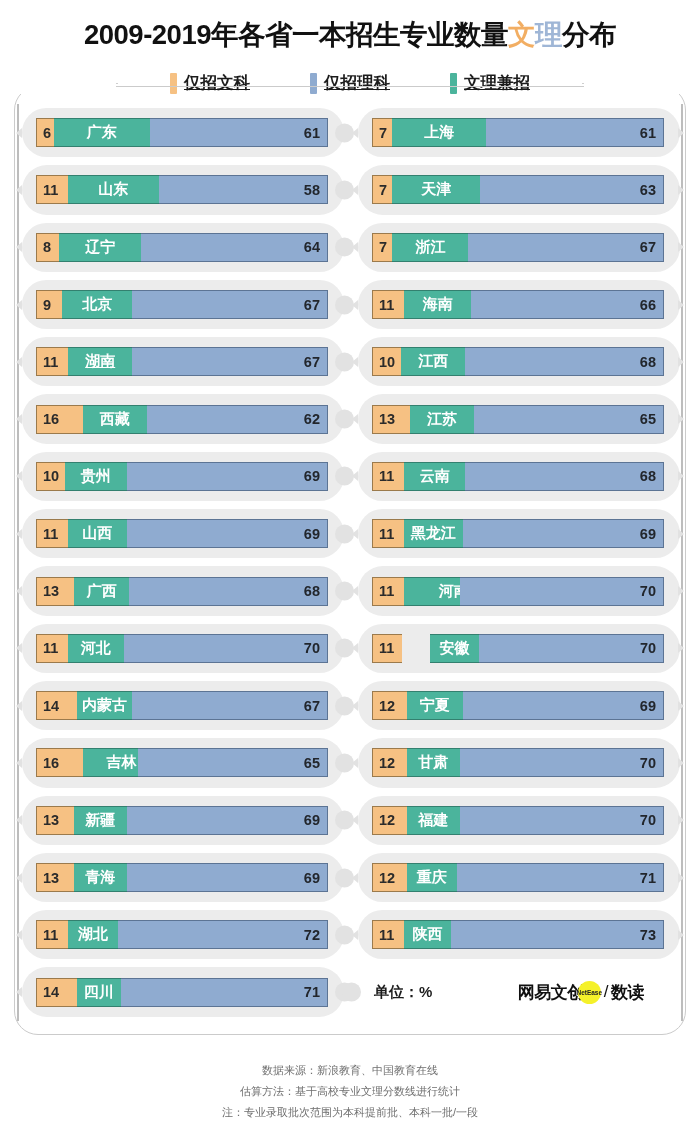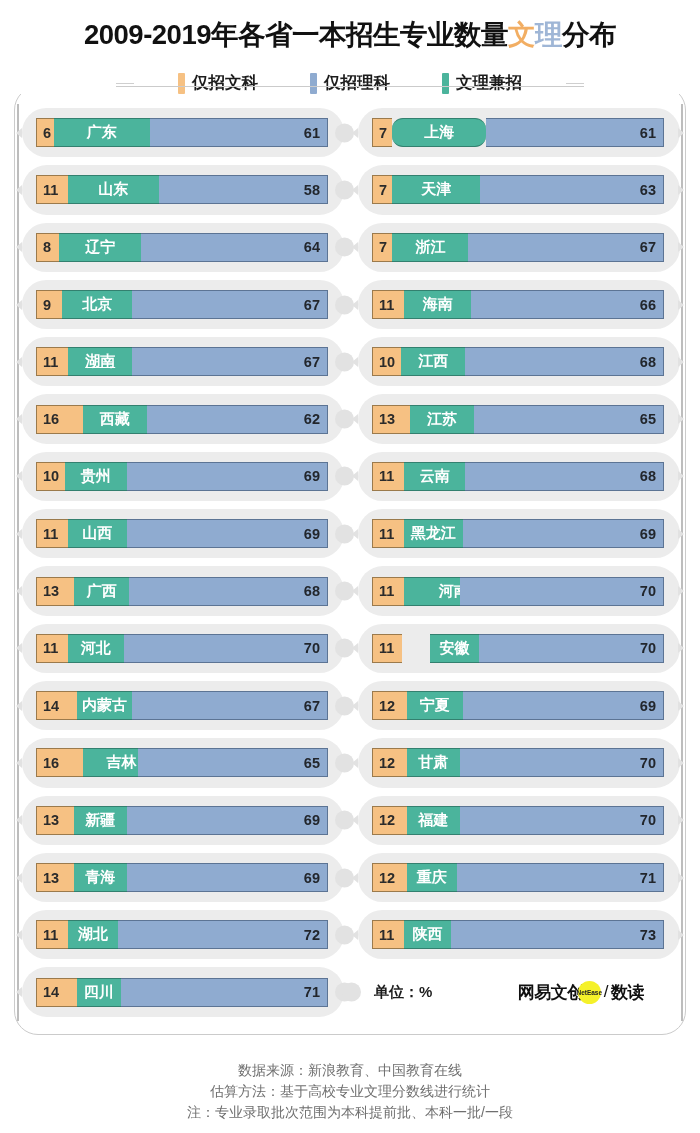--- a/index.html
+++ b/index.html
@@ -26,23 +26,24 @@
     color: #111111;
   }
   .title .wen { color: #F2AE63; }
   .title .li  { color: #9FB6D6; }
 
   
   .legend-row {
     display: flex;
     align-items: center;
     justify-content: center;
-    gap: 8px;
+    gap: 16px;
     height: 40px;
     margin-top: 6px;
+    text-decoration: underline;
   }
   .legend-rule {
     height: 1px;
     background: #cfcfcf;
     width: 88px;
   }
   .legend-rule.left  { margin-right: 14px; }
   .legend-rule.right { margin-left: 14px; }
   .legend-item {
     display: flex;
@@ -234,21 +235,21 @@
   }
   .brand .slash { margin: 0 3px 0 1px; font-weight: 500; }
 
   
   .notes {
     position: absolute;
     left: 0; right: 0;
     bottom: 10px;
     text-align: center;
     color: #6f6f6f;
-    font-size: 14px;
+    font-size: 11px;
     line-height: 21px;
     margin-top: 12px;
   }
   .notes div { white-space: nowrap; }
 </style>
 </head>
 <body>
 
 <div class="title"><span>2009-2019年各省一本招生专业数量</span><span class="wen">文</span><span class="li">理</span><span>分布</span></div>
 
@@ -436,21 +437,21 @@
         <div class="arrow in-left"></div>
         <div class="connector"></div>
       </div>
     </div>
   <div class="col right" id="col-right">
     <div class="guide r"></div>
   <div class="row">
         <div class="pill"></div>
         <div class="bar">
           <div class="seg wen" style="width: 7%;">7</div>
-          <div class="seg jian" style="width: 32%; border-radius: 11px;">上海</div>
+          <div class="seg jian" style="width: 32%;">上海</div>
           <div class="seg li" style="width: 61%;">61</div>
         </div>
         <div class="arrow in-left"></div>
         <div class="arrow out-right"></div>
       </div>
       <div class="row">
         <div class="pill"></div>
         <div class="bar">
           <div class="seg wen" style="width: 7%;">7</div>
           <div class="seg jian" style="width: 30%;">天津</div>

